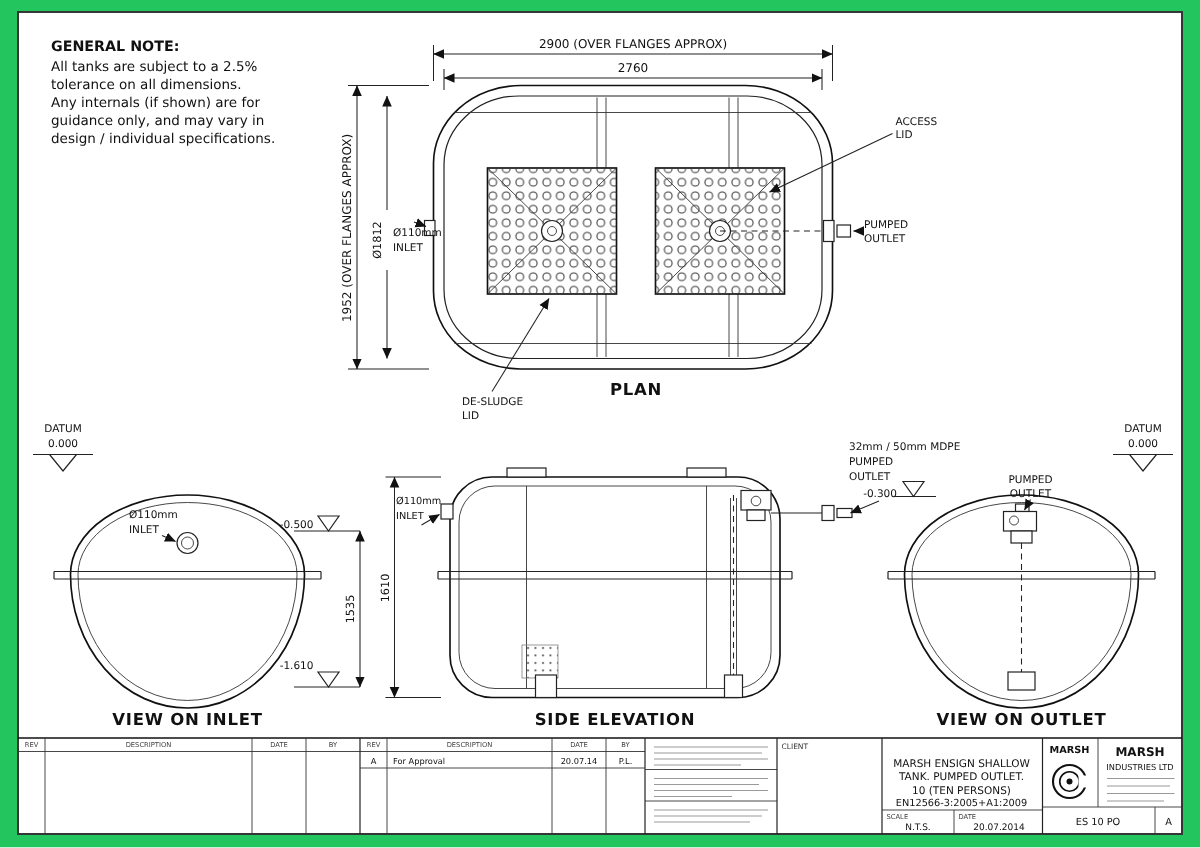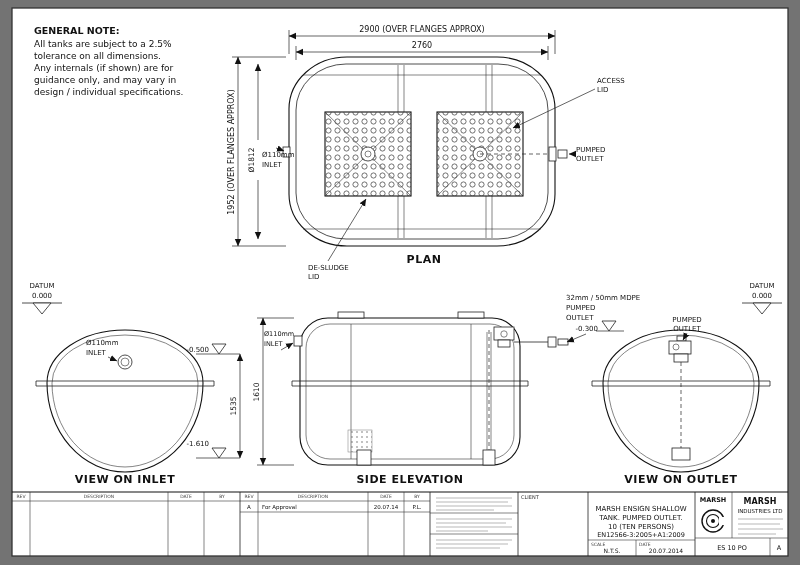--- a/index.html
+++ b/index.html
@@ -1,16 +1,16 @@
 <!DOCTYPE html>
 <html><head>
 <meta charset="utf-8">
 <style>
   html,body{margin:0;padding:0;background:#ffffff;}
-  #page{position:relative;width:800px;height:565px;background:#737373;overflow:hidden;}
+  #page{position:relative;width:800px;height:565px;background:#22c55e;overflow:hidden;}
   svg{position:absolute;left:0;top:0;}
   text{font-family:"DejaVu Sans","Liberation Sans",sans-serif;fill:#111;}
   .s45{font-size:4.5px;fill:#444;}
   .s5{font-size:5px;fill:#333;}
   .s55{font-size:5.5px;}
   .s6{font-size:6px;}
   .s65{font-size:6.5px;}
   .s7{font-size:7px;}
   .s75{font-size:7.5px;}
   .s8{font-size:8px;}

